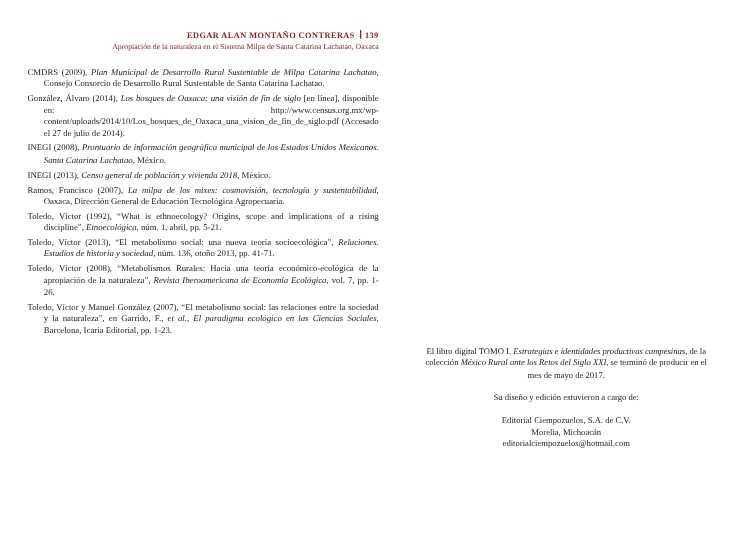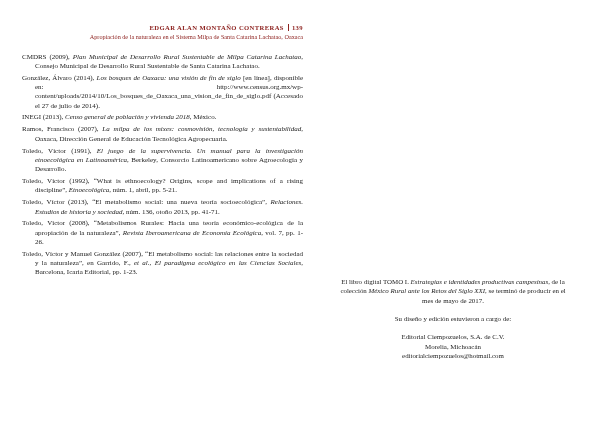--- a/index.html
+++ b/index.html
@@ -45,25 +45,25 @@
   <div class="left-page">
 
     <div class="running-header">
       <div class="header-line1">
         <span class="header-author">EDGAR ALAN MONTAÑO CONTRERAS</span><span class="header-sep"></span><span class="page-number">139</span>
       </div>
       <div class="header-title">Apropiación de la naturaleza en el Sistema Milpa de Santa Catarina Lachatao, Oaxaca</div>
     </div>
 
     <div class="bib">
-        <p class="bib-entry"><span>CMDRS (2009), </span><i>Plan Municipal de Desarrollo Rural Sustentable de Milpa Catarina Lachatao</i><span>, Consejo Municipal de Desarrollo Rural Sustentable de Santa Catarina Lachatao.</span></p>
+        <p class="bib-entry"><span>CMDRS (2009), </span><i>Plan Municipal de Desarrollo Rural Sustentable de Milpa Catarina Lachatao</i><span>, Consejo Consorcio de Desarrollo Rural Sustentable de Santa Catarina Lachatao.</span></p>
         <p class="bib-entry"><span>González, Álvaro (2014), </span><i>Los bosques de Oaxaca: una visión de fin de siglo</i><span> [en línea], disponible en: http://www.census.org.mx/wp-content/uploads/2014/10/Los_bosques_de_Oaxaca_una_vision_de_fin_de_siglo.pdf (Accesado el 27 de julio de 2014).</span></p>
+        <p class="bib-entry"><span>INEGI (2008), </span><i>Prontuario de información geográfica municipal de los Estados Unidos Mexicanos. Santa Catarina Lachatao</i><span>, México.</span></p>
         <p class="bib-entry"><span>INEGI (2013), </span><i>Censo general de población y vivienda 2018</i><span>, México.</span></p>
         <p class="bib-entry"><span>Ramos, Francisco (2007), </span><i>La milpa de los mixes: cosmovisión, tecnología y sustentabilidad</i><span>, Oaxaca, Dirección General de Educación Tecnológica Agropecuaria.</span></p>
-        <p class="bib-entry"><span>Toledo, Víctor (1991), </span><i>El juego de la supervivencia. Un manual para la investigación etnoecológica en Latinoamérica</i><span>, Berkeley, Consorcio Latinoamericano sobre Agroecología y Desarrollo.</span></p>
         <p class="bib-entry"><span>Toledo, Víctor (1992), “What is ethnoecology? Origins, scope and implications of a rising discipline”, </span><i>Etnoecológica</i><span>, núm. 1, abril, pp. 5-21.</span></p>
         <p class="bib-entry"><span>Toledo, Víctor (2013), “El metabolismo social: una nueva teoría socioecológica”, </span><i>Relaciones. Estudios de historia y sociedad</i><span>, núm. 136, otoño 2013, pp. 41-71.</span></p>
         <p class="bib-entry"><span>Toledo, Víctor (2008), “Metabolismos Rurales: Hacia una teoría económico-ecológica de la apropiación de la naturaleza”, </span><i>Revista Iberoamericana de Economía Ecológica</i><span>, vol. 7, pp. 1-26.</span></p>
         <p class="bib-entry"><span>Toledo, Víctor y Manuel González (2007), “El metabolismo social: las relaciones entre la sociedad y la naturaleza”, en Garrido, F., </span><i>et al.</i><span>, </span><i>El paradigma ecológico en las Ciencias Sociales</i><span>, Barcelona, Icaria Editorial, pp. 1-23.</span></p>
       </div>
 
   </div>
 
   <div class="colophon">
       <div class="colophon-block">

